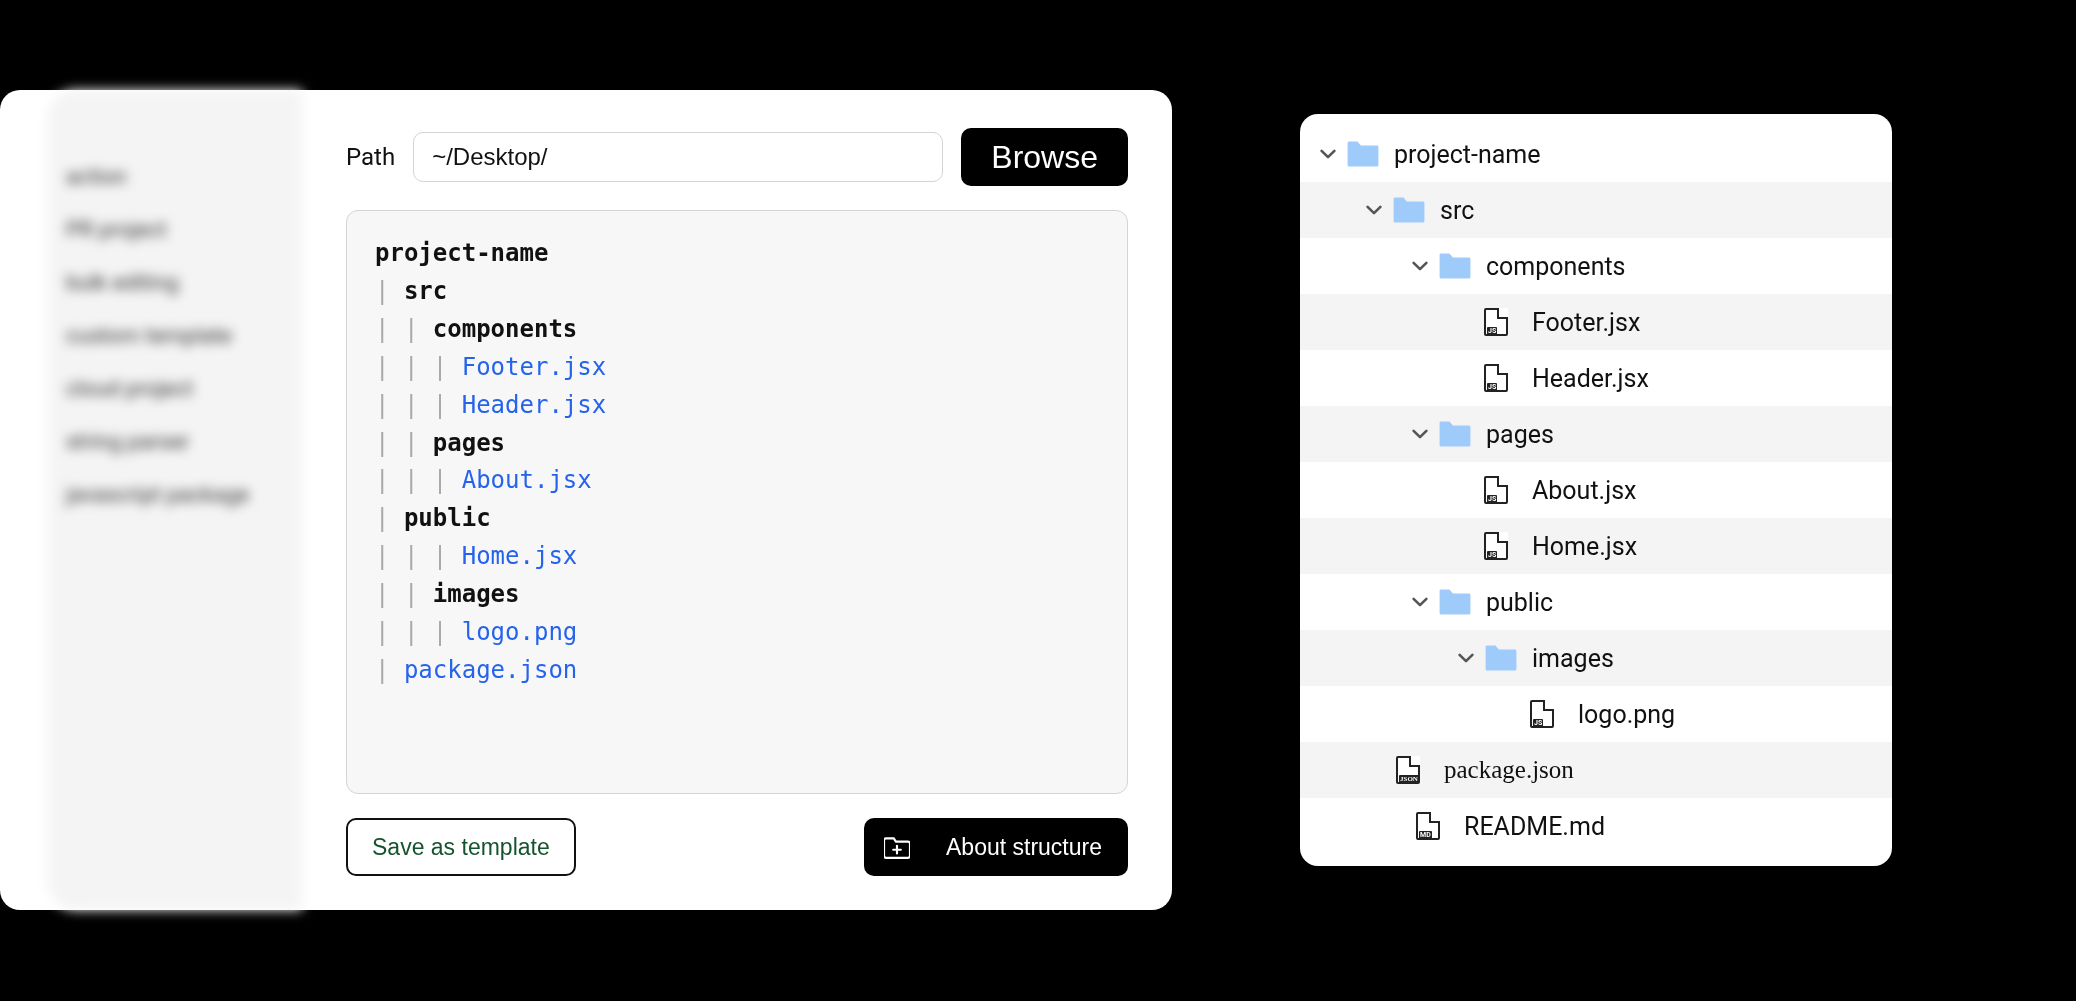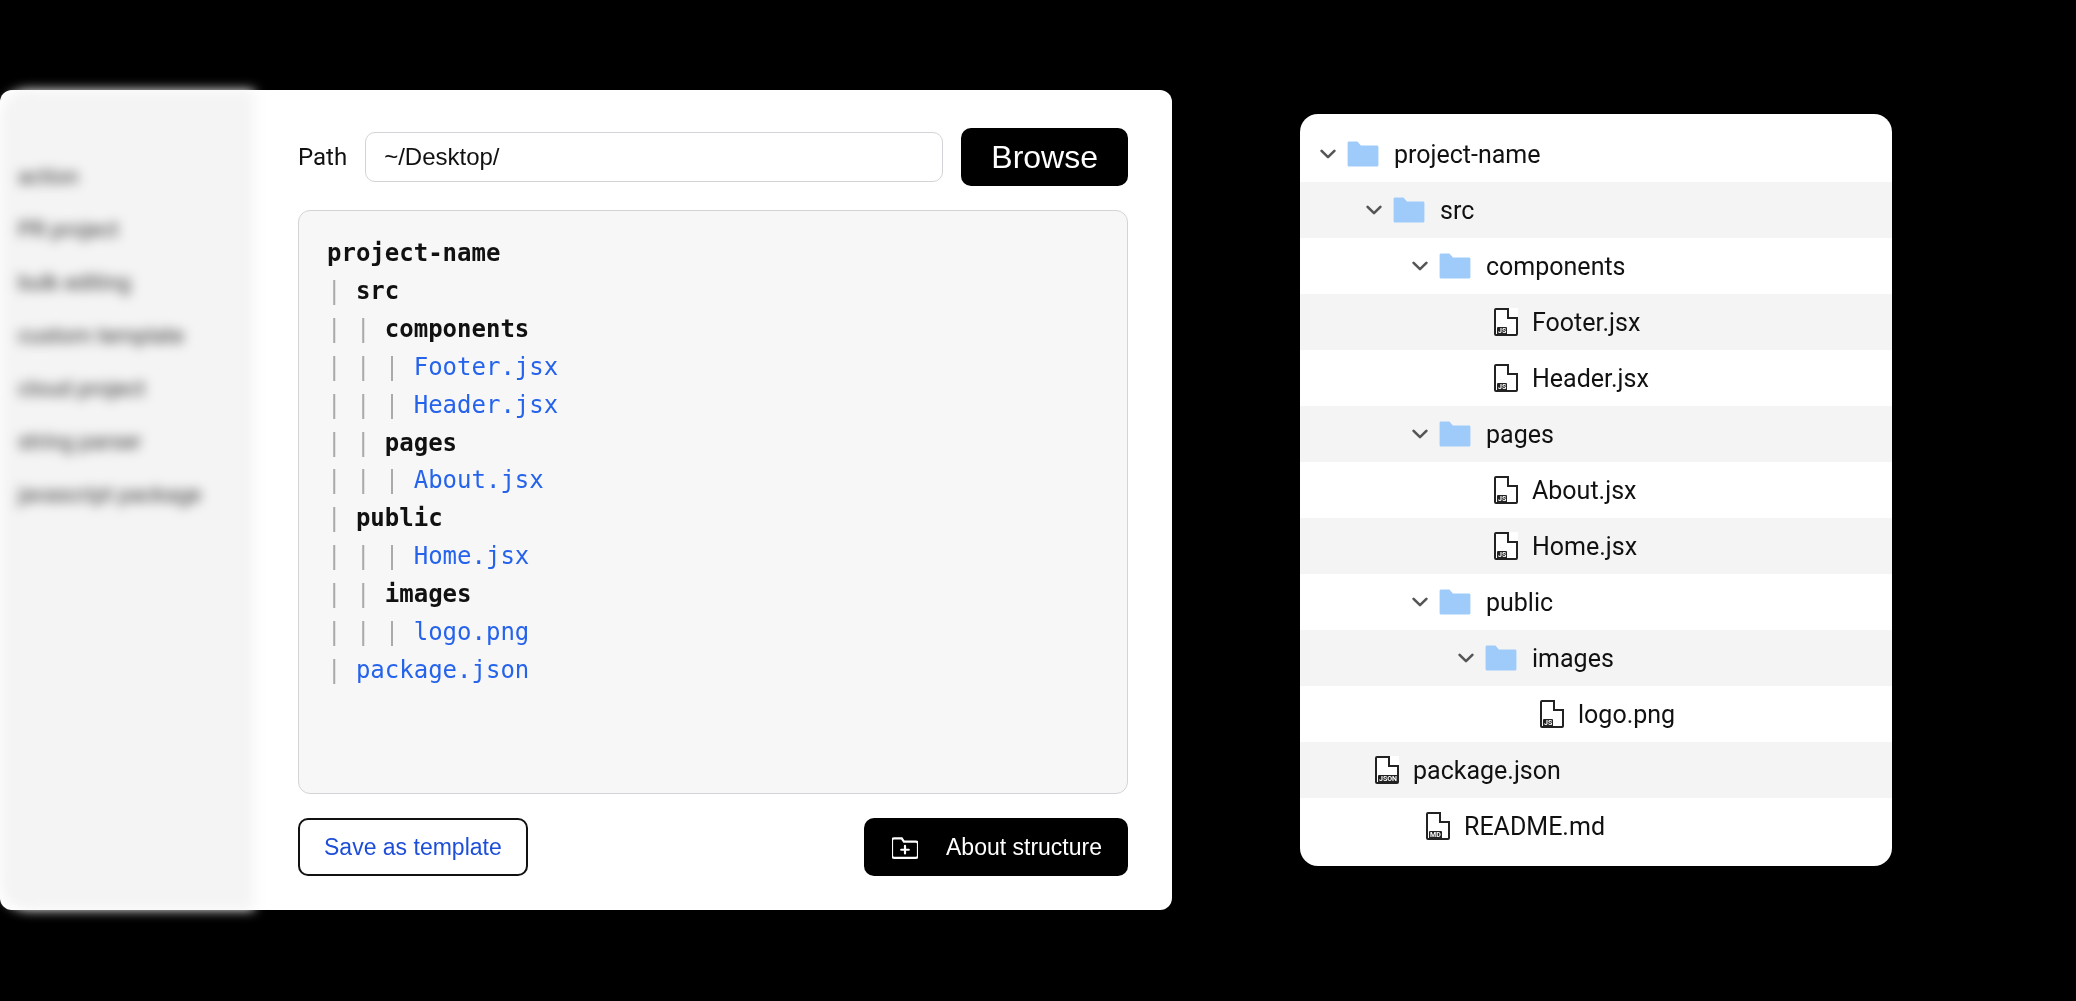--- a/index.html
+++ b/index.html
@@ -13,23 +13,24 @@
   }
 
   
   .left-panel {
     position: absolute;
     left: 0;
     top: 90px;
     width: 1172px;
     height: 820px;
     background: #fff;
-    border-radius: 12px;
+    border-radius: 20px;
     box-shadow: 0 10px 40px rgba(0,0,0,0.3);
     display: flex;
+    padding-left: 48px;
   }
 
   .sidebar {
     width: 254px;
     height: 100%;
     background: #f4f4f5;
     border-radius: 28px 0 0 28px;
     padding: 60px 0 0 0;
     filter: blur(6px);
     color: #333;
@@ -101,21 +102,21 @@
     margin-top: 24px;
   }
   .save-btn {
     height: 58px;
     padding: 0 24px;
     background: #fff;
     border: 2px solid #111;
     border-radius: 10px;
     font-size: 23px;
     font-weight: 500;
-    color: #1d4ed8;
+    color: #14532d;
     cursor: pointer;
   }
   .create-btn {
     height: 58px;
     padding: 0 26px 0 20px;
     background: #000;
     color: #fff;
     border: none;
     border-radius: 10px;
     font-size: 23px;
@@ -148,21 +149,21 @@
   .chevron {
     width: 20px;
     display: inline-flex;
     justify-content: center;
     color: #555;
     margin-right: 8px;
   }
   .tree-icon {
     width: 34px;
     display: inline-flex;
-    justify-content: flex-end;
+    justify-content: flex-start;
     align-items: center;
     margin-right: 14px;
   }
   .folder-svg { fill: #9ecbfa; }
   .tree-label { flex: 1; }
 
   .file-icon-box {
     width: 24px; height: 28px;
     border: 2px solid #222;
     border-radius: 2px;
@@ -358,21 +359,21 @@
     </div>
     <div class="tree-row" style="padding-left: 202px;">
       <span class="chevron"></span>
       <span class="tree-icon">
         <span class="file-icon-box">
           <span class="file-icon-badge">JS</span>
         </span>
       </span>
       <span class="tree-label">logo.png</span>
     </div>
-    <div class="tree-row alt" style="padding-left: 37px;">
+    <div class="tree-row alt" style="padding-left: 68px; font-family: Liberation Serif, serif;">
       <span class="chevron"></span>
       <span class="tree-icon">
         <span class="file-icon-box">
           <span class="file-icon-badge">JSON</span>
         </span>
       </span>
       <span class="tree-label">package.json</span>
     </div>
     <div class="tree-row" style="padding-left: 88px;">
       <span class="chevron"></span>

